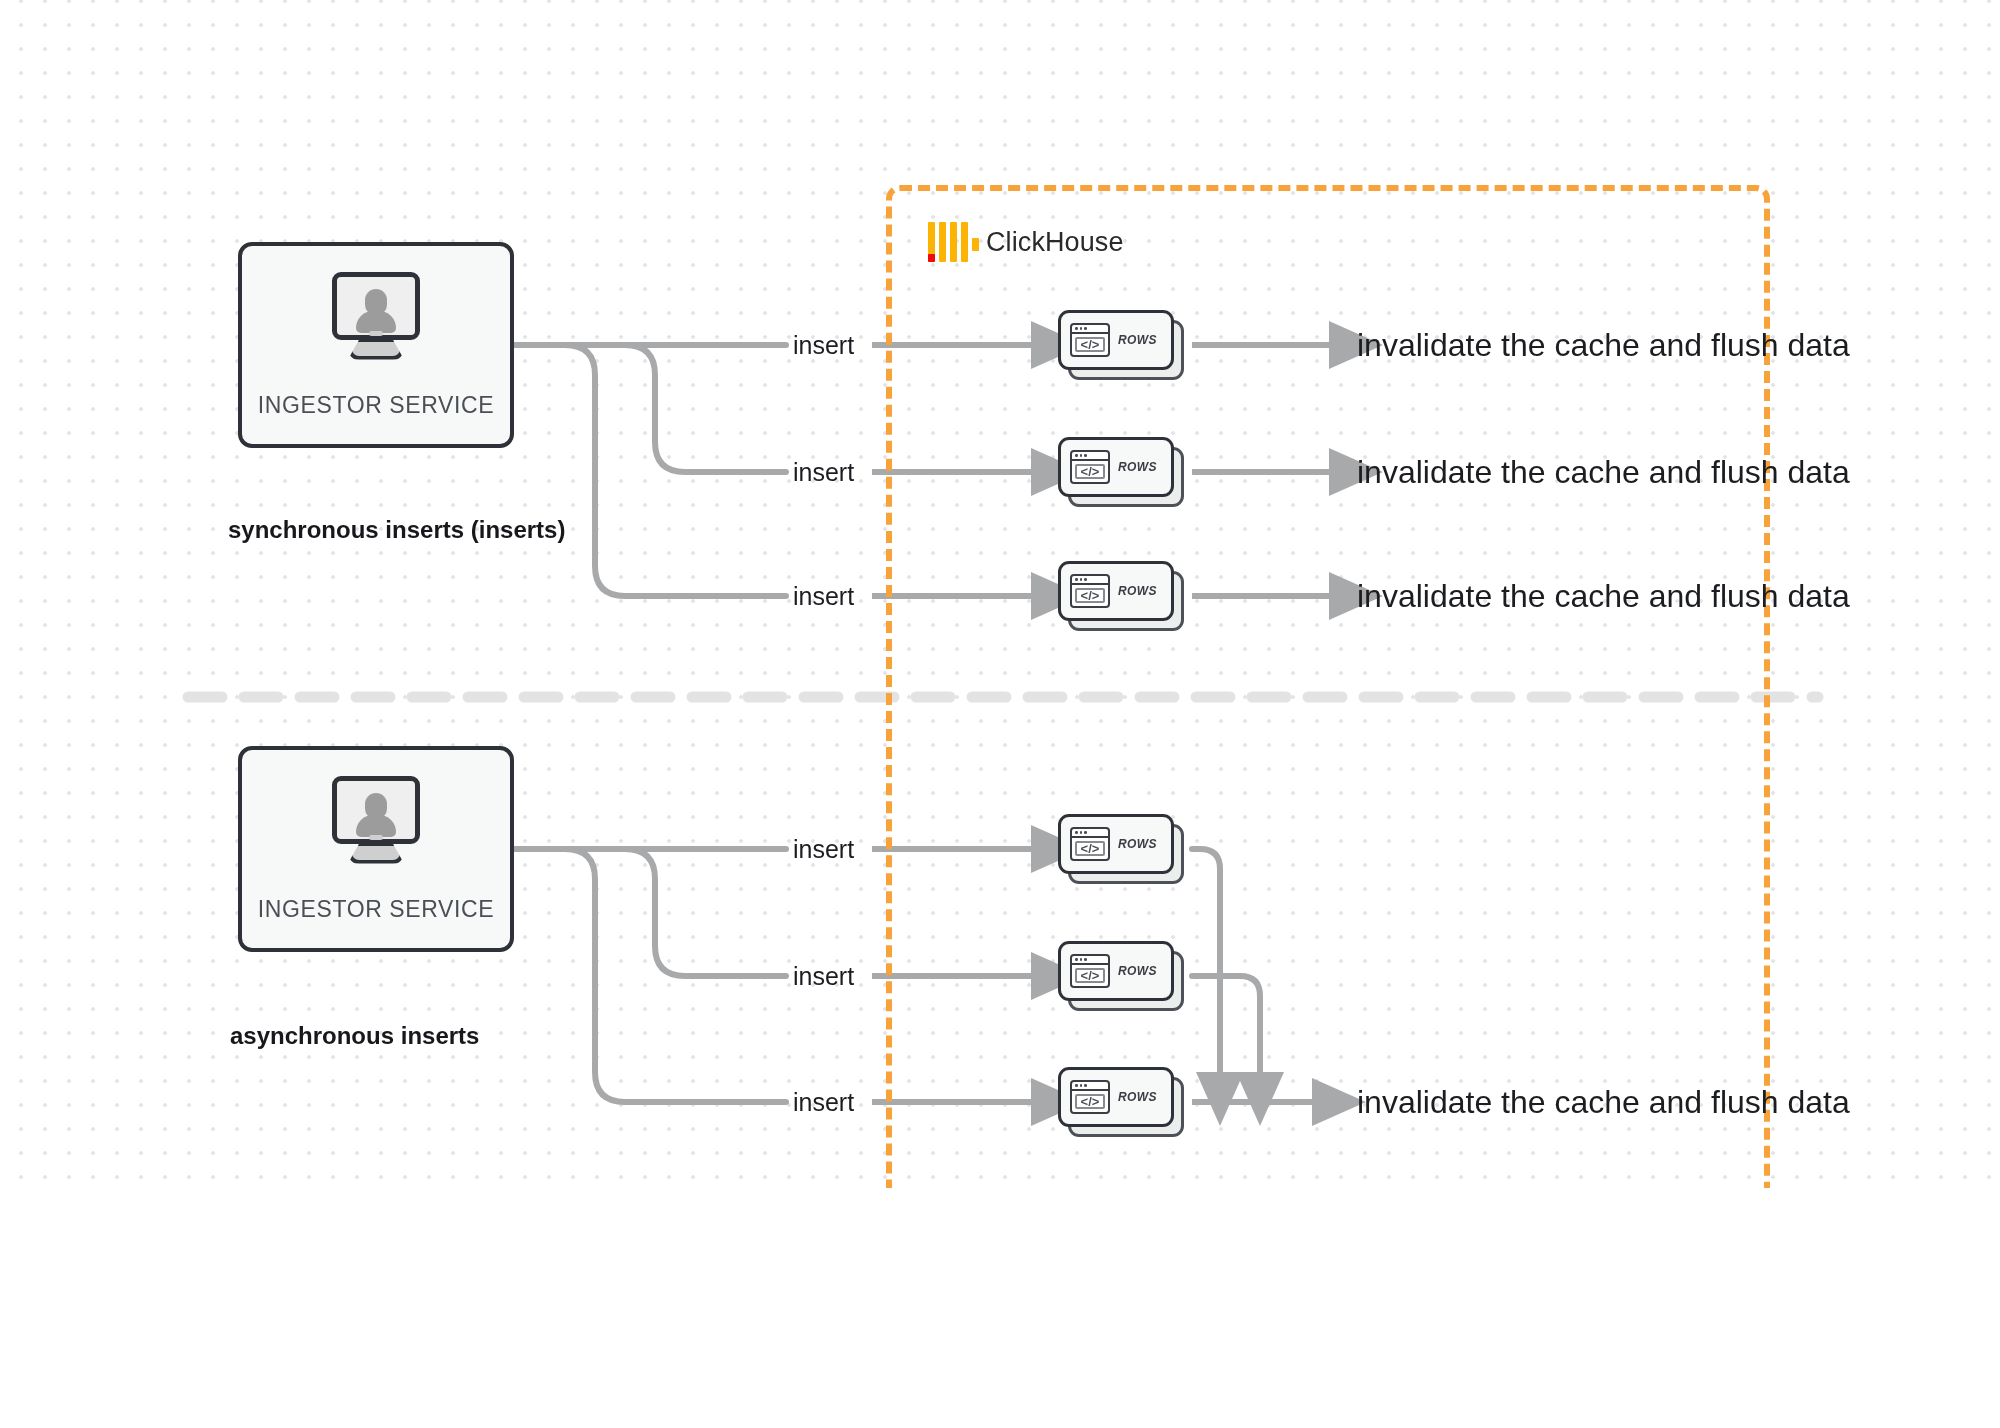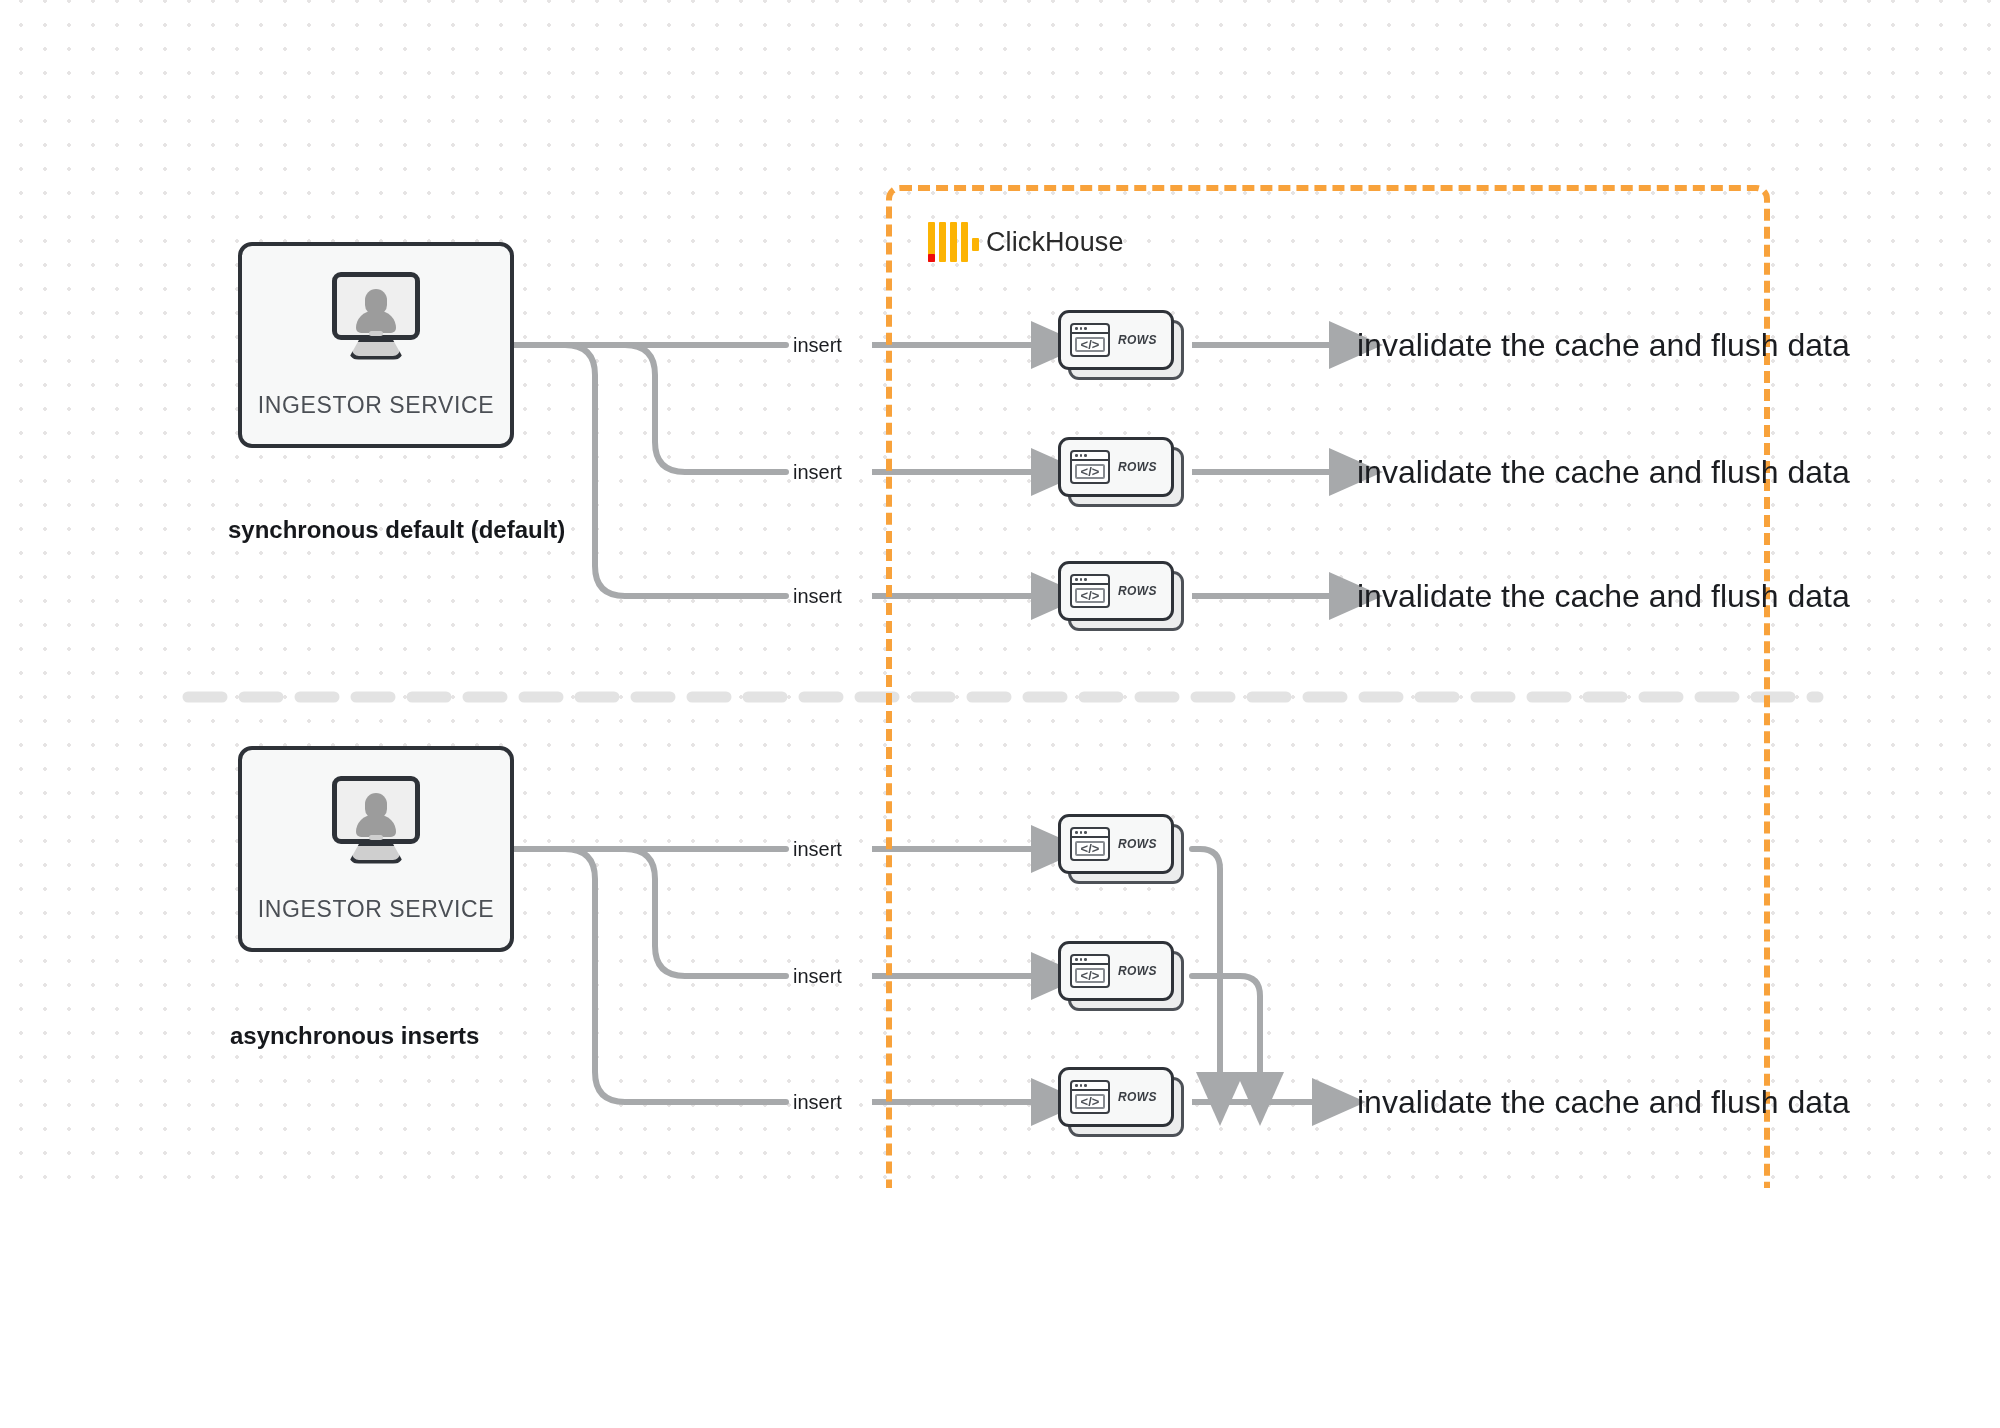--- a/index.html
+++ b/index.html
@@ -225,21 +225,21 @@
     font-size: 12px;
     font-style: italic;
     font-weight: bold;
     color: #3a3e44;
     letter-spacing: 0.4px;
   }
 
   
   .edge-label {
     position: absolute;
-    font-size: 20px;
+    font-size: 25px;
     color: #1b1d21;
     white-space: nowrap;
     transform: translateY(-50%);
   }
   .sink-label {
     position: absolute;
     font-size: 32px;
     color: #1b1d21;
     white-space: nowrap;
     transform: translateY(-50%);
@@ -310,21 +310,21 @@
       <div class="mon-stand"></div>
       <div class="mon-screen">
         <div class="mon-person-head"></div>
         <div class="mon-person-body"></div>
       </div>
       <div class="mon-notch"></div>
     </div>
     <div class="ingestor-label">INGESTOR SERVICE</div>
   </div>
 
-  <div class="section-caption" style="left:228px; top:516px;">synchronous default (default)</div>
+  <div class="section-caption" style="left:228px; top:516px;">synchronous inserts (inserts)</div>
 
   <div class="edge-label" style="left:793px; top:345px;">insert</div>
   <div class="edge-label" style="left:793px; top:472px;">insert</div>
   <div class="edge-label" style="left:793px; top:596px;">insert</div>
 
   <div class="rows-node" style="left:1058px; top:310px;">
     <div class="rows-shadow"></div>
     <div class="rows-front">
       <div class="win-icon">
         <div class="win-bar">

